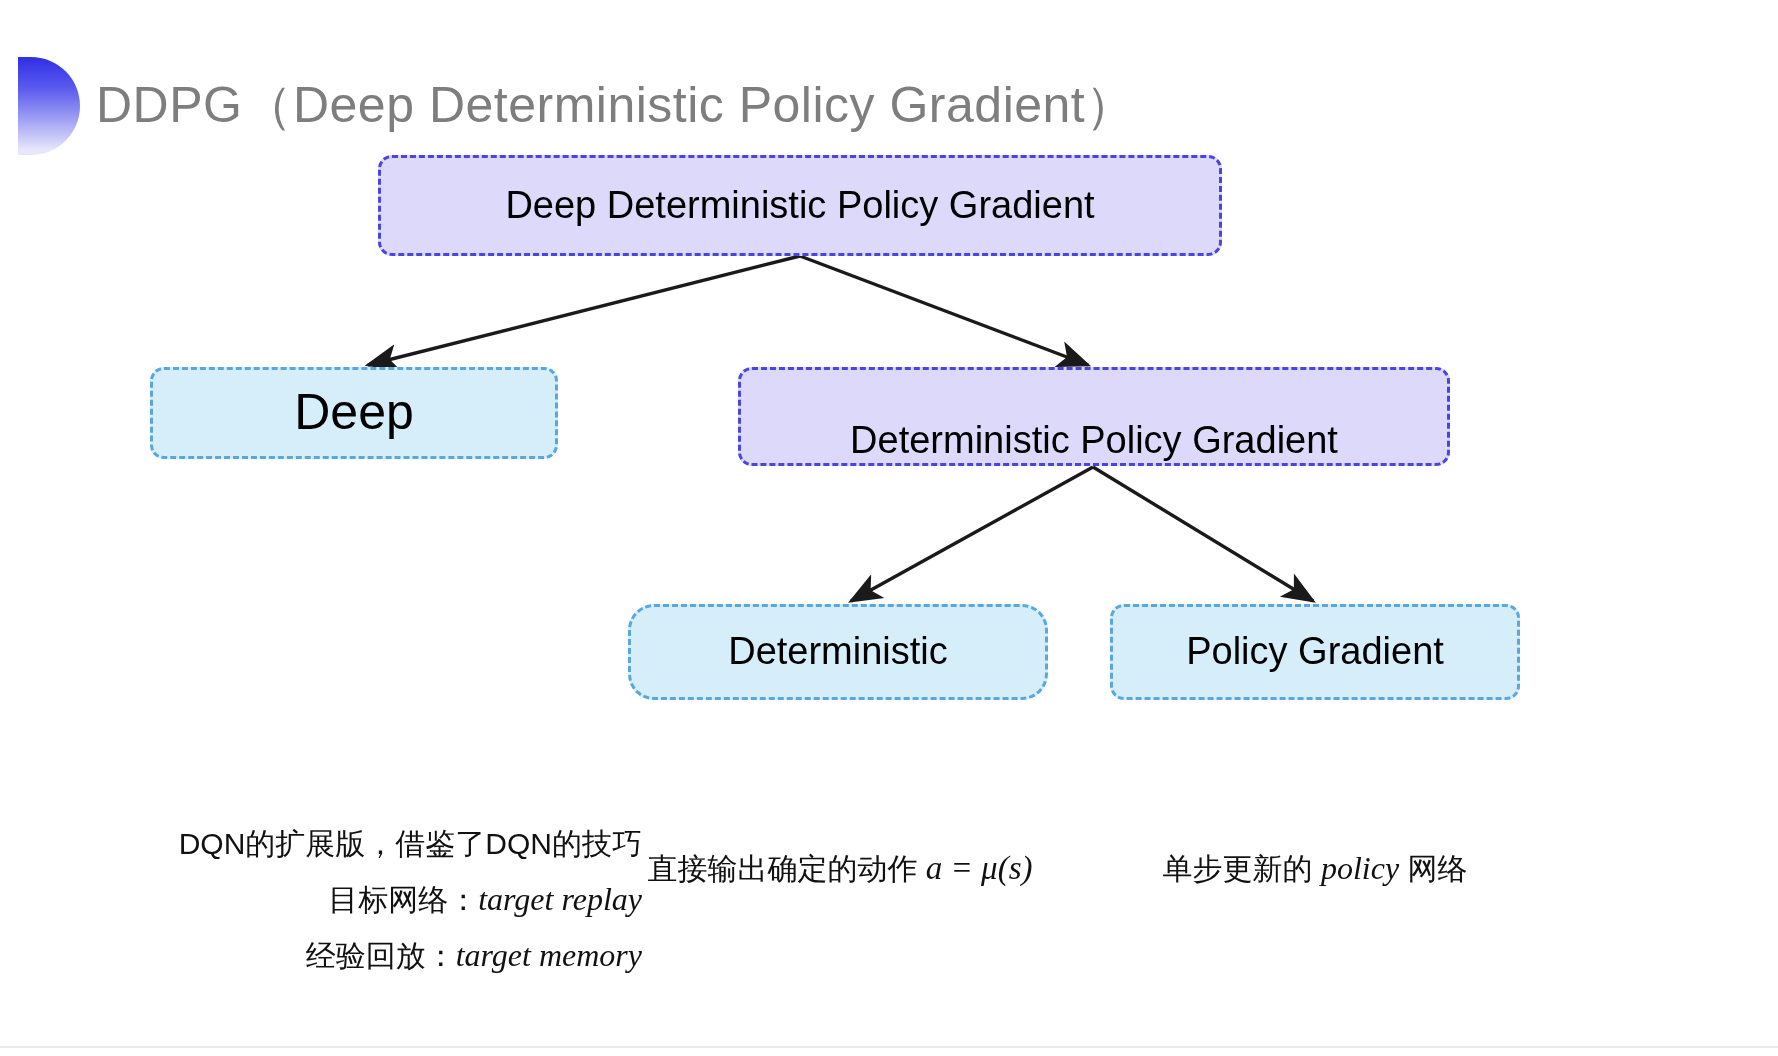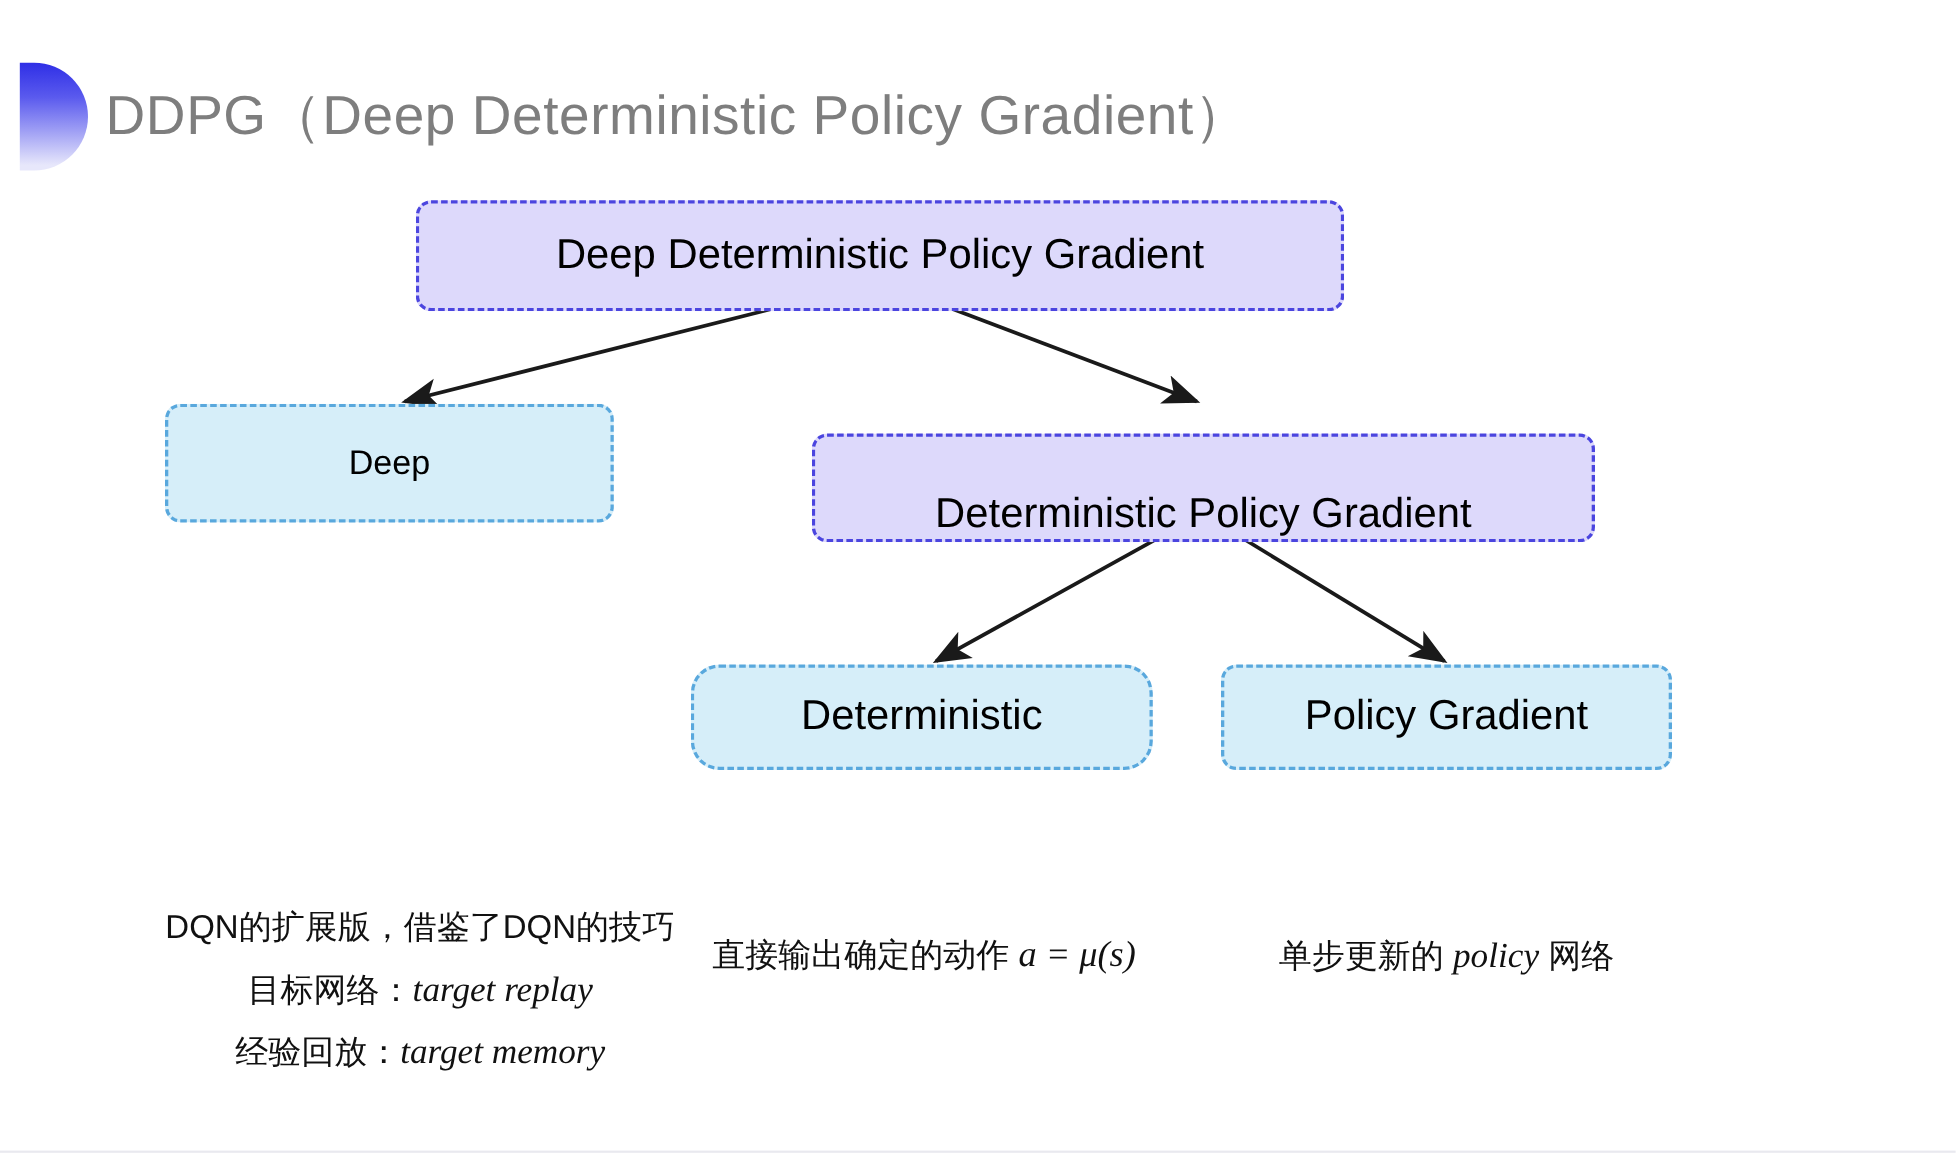--- a/index.html
+++ b/index.html
@@ -61,29 +61,28 @@
     justify-content: center;
     border-radius: 14px;
     color: #000000;
     font-weight: 400;
     text-align: center;
     line-height: 1.15;
   }
   .node.purple {
     background: #ddd9fb;
     border: 3px dashed #4b45df;
-    margin-top: 27px;
   }
   .node.blue {
     background: #d6eef9;
     border: 3px dashed #59a8dd;
   }
 
   #node-root   { left: 378px; top: 155px;  width: 844px; height: 101px; font-size: 38px; }
-  #node-deep   { left: 150px; top: 367px;  width: 408px; height: 108px;  font-size: 31px; }
+  #node-deep   { left: 150px; top: 367px;  width: 408px; height: 92px;  font-size: 50px; }
   #node-dpg    { left: 738px; top: 367px;  width: 712px; height: 99px;  font-size: 38px; align-items: flex-end; }
   #node-det    { left: 628px; top: 604px;  width: 420px; height: 96px;  font-size: 38px; border-radius: 26px; }
   #node-pg     { left: 1110px; top: 604px; width: 410px; height: 96px;  font-size: 38px; }
 
   
   #arrows {
     position: absolute;
     left: 0;
     top: 0;
     width: 1778px;
@@ -98,21 +97,21 @@
     font-size: 30px;
     line-height: 1.75;
     white-space: nowrap;
   }
   #caption-deep {
     left: 122px;
     top: 818px;
     text-align: center;
     width: 520px;
   }
-  #caption-deep .cap-line { display: block; }
+  #caption-deep .cap-line { display: block; text-align: right; }
   #caption-det {
     left: 640px;
     top: 840px;
     text-align: center;
     width: 400px;
   }
   #caption-pg {
     left: 1125px;
     top: 840px;
     text-align: center;

